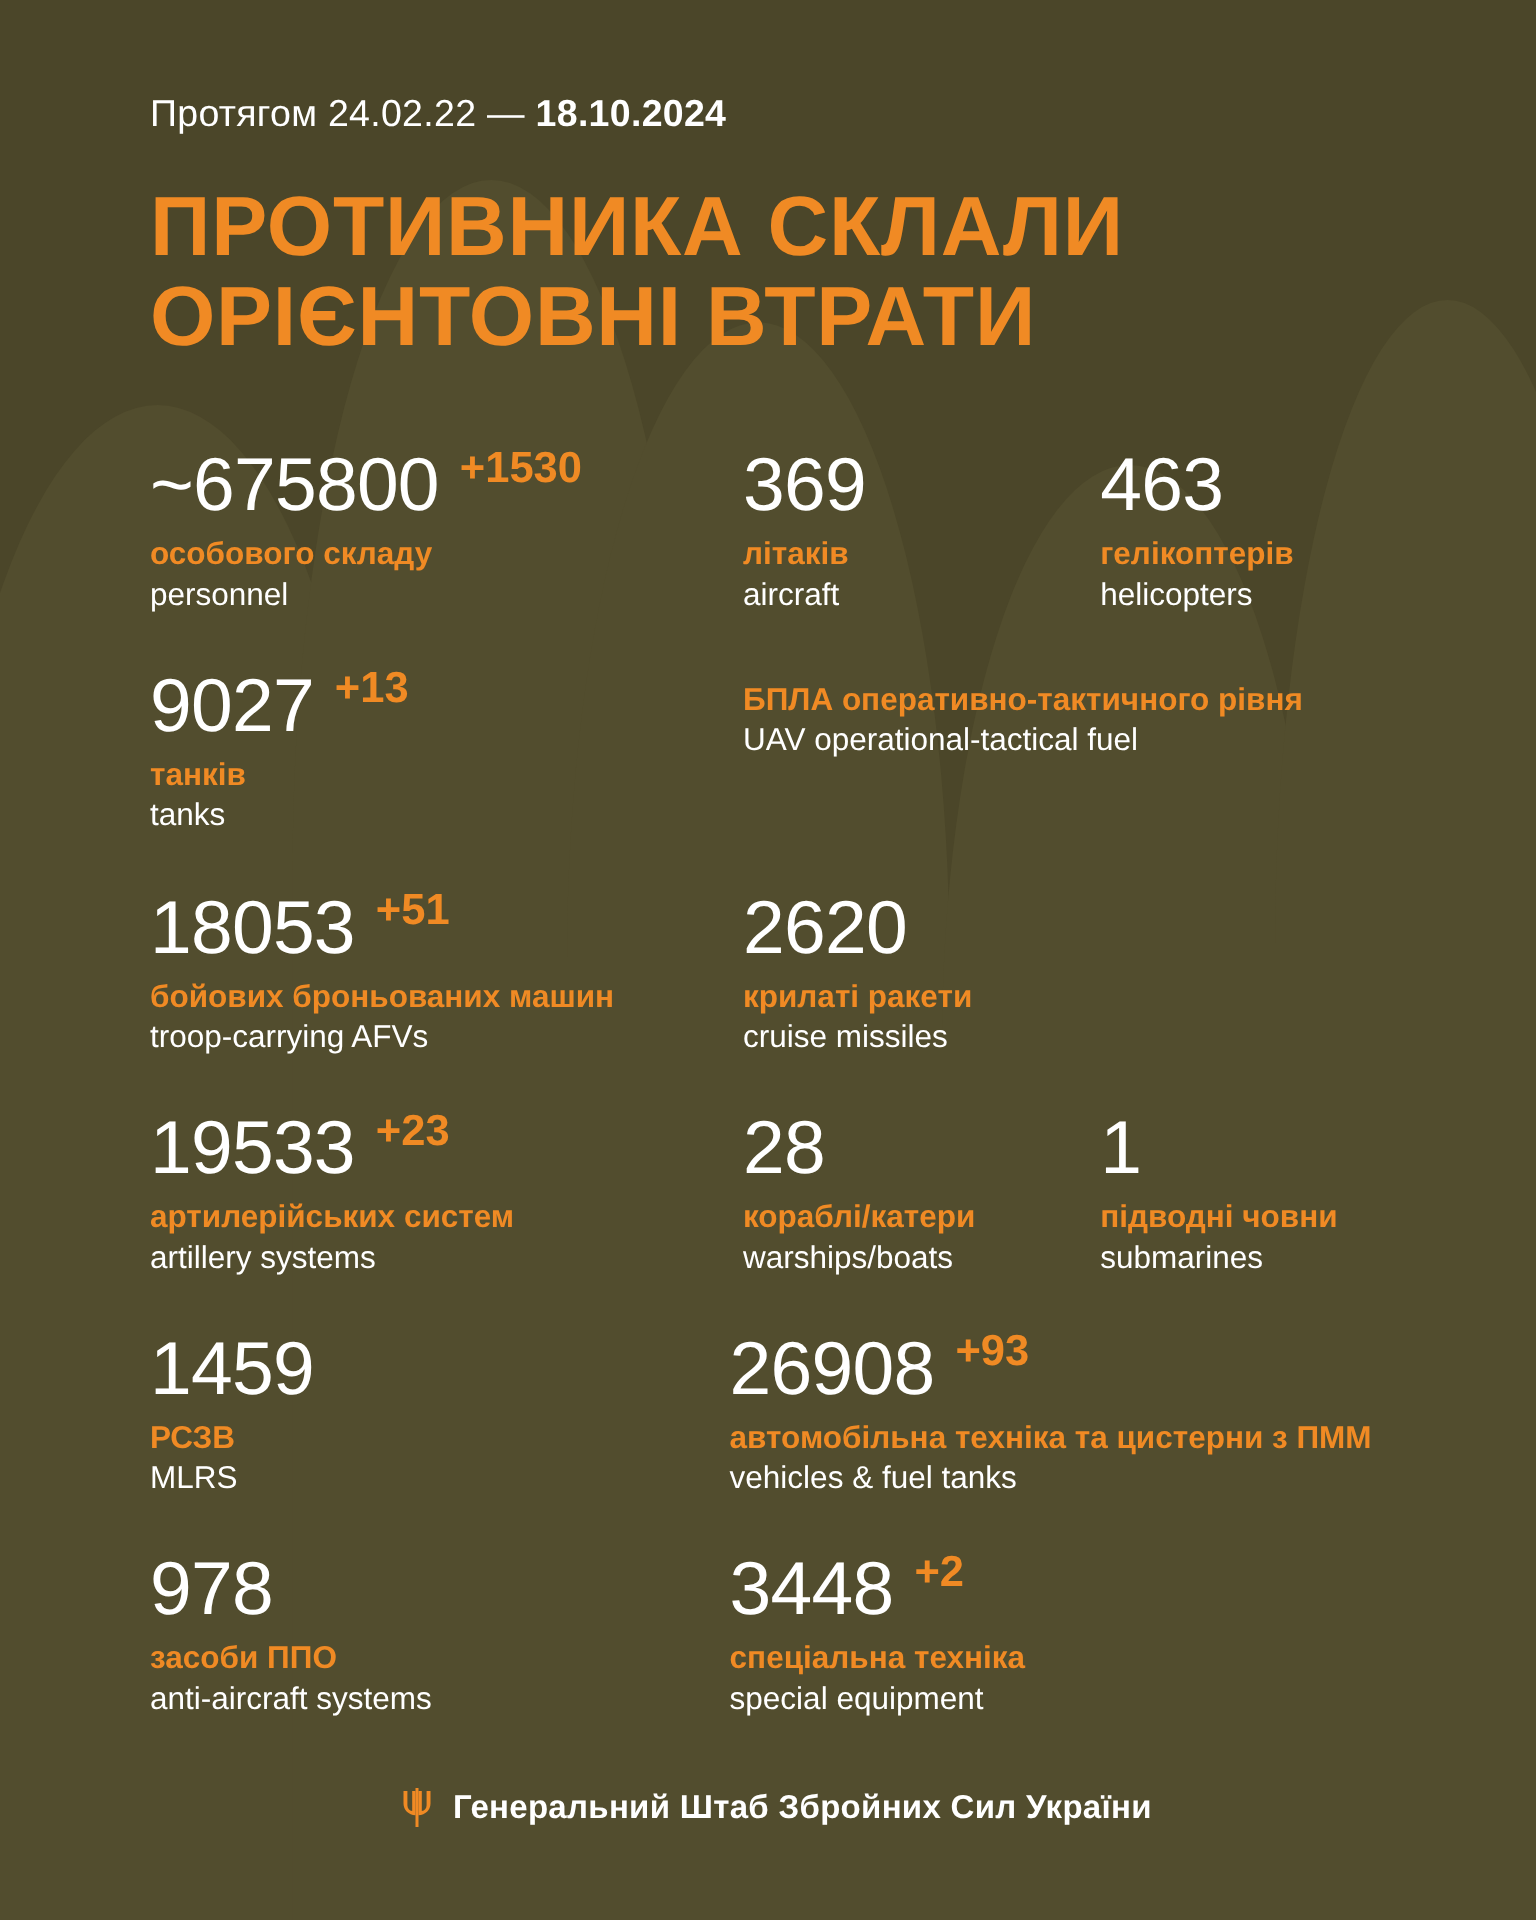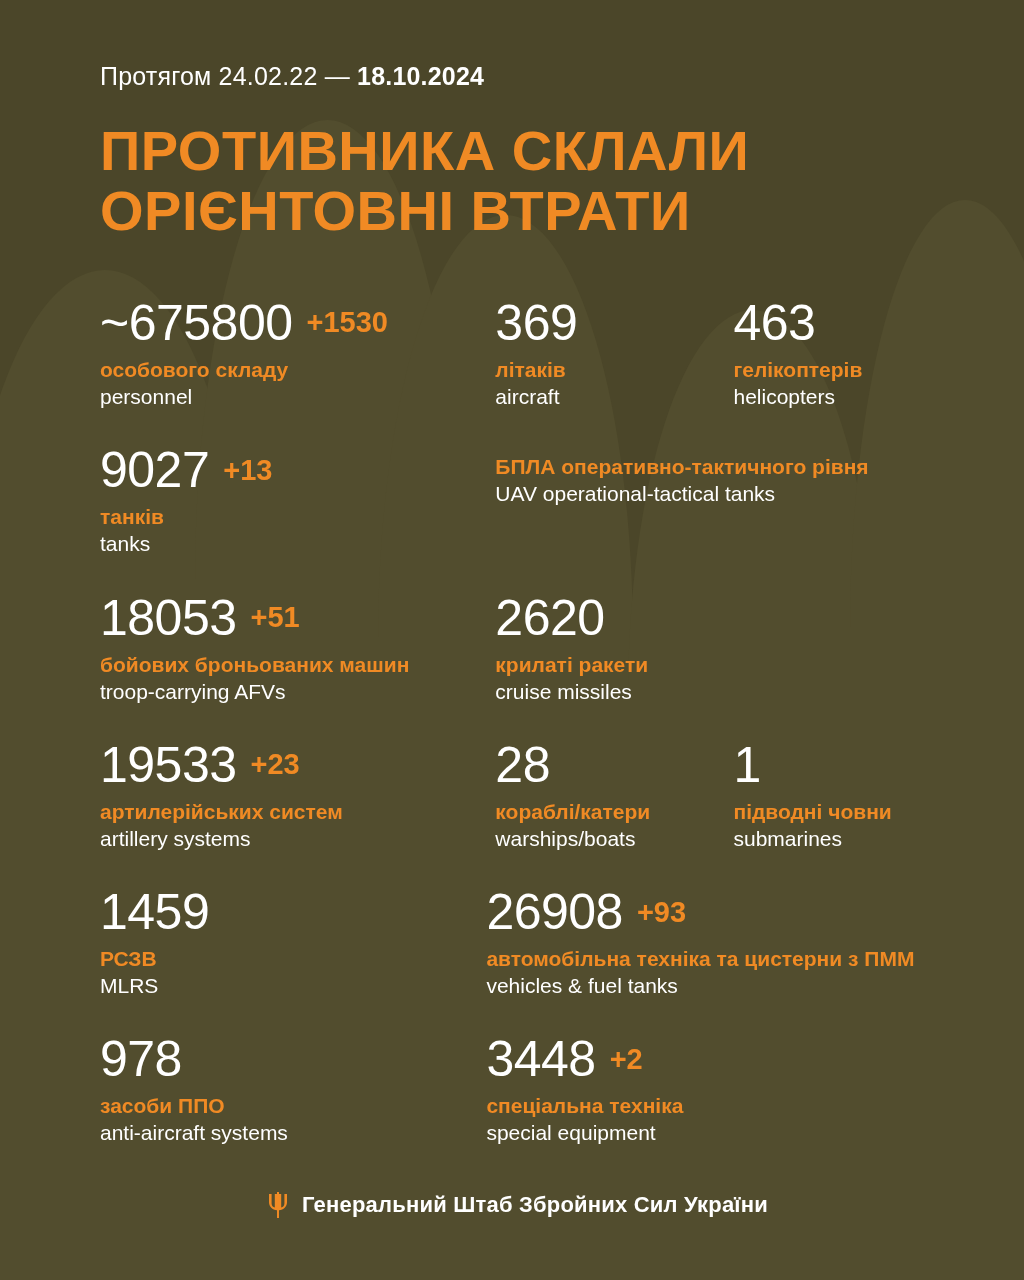--- a/index.html
+++ b/index.html
@@ -69,21 +69,21 @@
     display: flex;
     align-items: flex-start;
   }
   .col-left  { width: 415px; }
   .col-mid   { width: 250px; }
   .col-right { width: 200px; }
 
   .item { margin-bottom: 36px; }
   .num-line {
     display: flex;
-    align-items: center;
+    align-items: flex-start;
     gap: 14px;
     white-space: nowrap;
   }
   .num {
     font-size: 50px;
     font-weight: 400;
     line-height: 1;
     color: #ffffff;
     letter-spacing: -0.5px;
   }
@@ -197,21 +197,21 @@
             <span class="num">9027</span>
             <span class="delta">+13</span>
           </div>
           <div class="lbl-ua">танків</div>
           <div class="lbl-en">tanks</div>
         </div>
       </div>
       <div class="col-mid" style="width:450px">
         <div class="item">
           <div class="lbl-ua">БПЛА оперативно-тактичного рівня</div>
-          <div class="lbl-en">UAV operational-tactical tanks</div>
+          <div class="lbl-en">UAV operational-tactical fuel</div>
         </div>
       </div>
     </div>
 
     <div class="row">
       <div class="col-left">
         <div class="item">
           <div class="num-line">
             <span class="num">18053</span>
             <span class="delta">+51</span>

